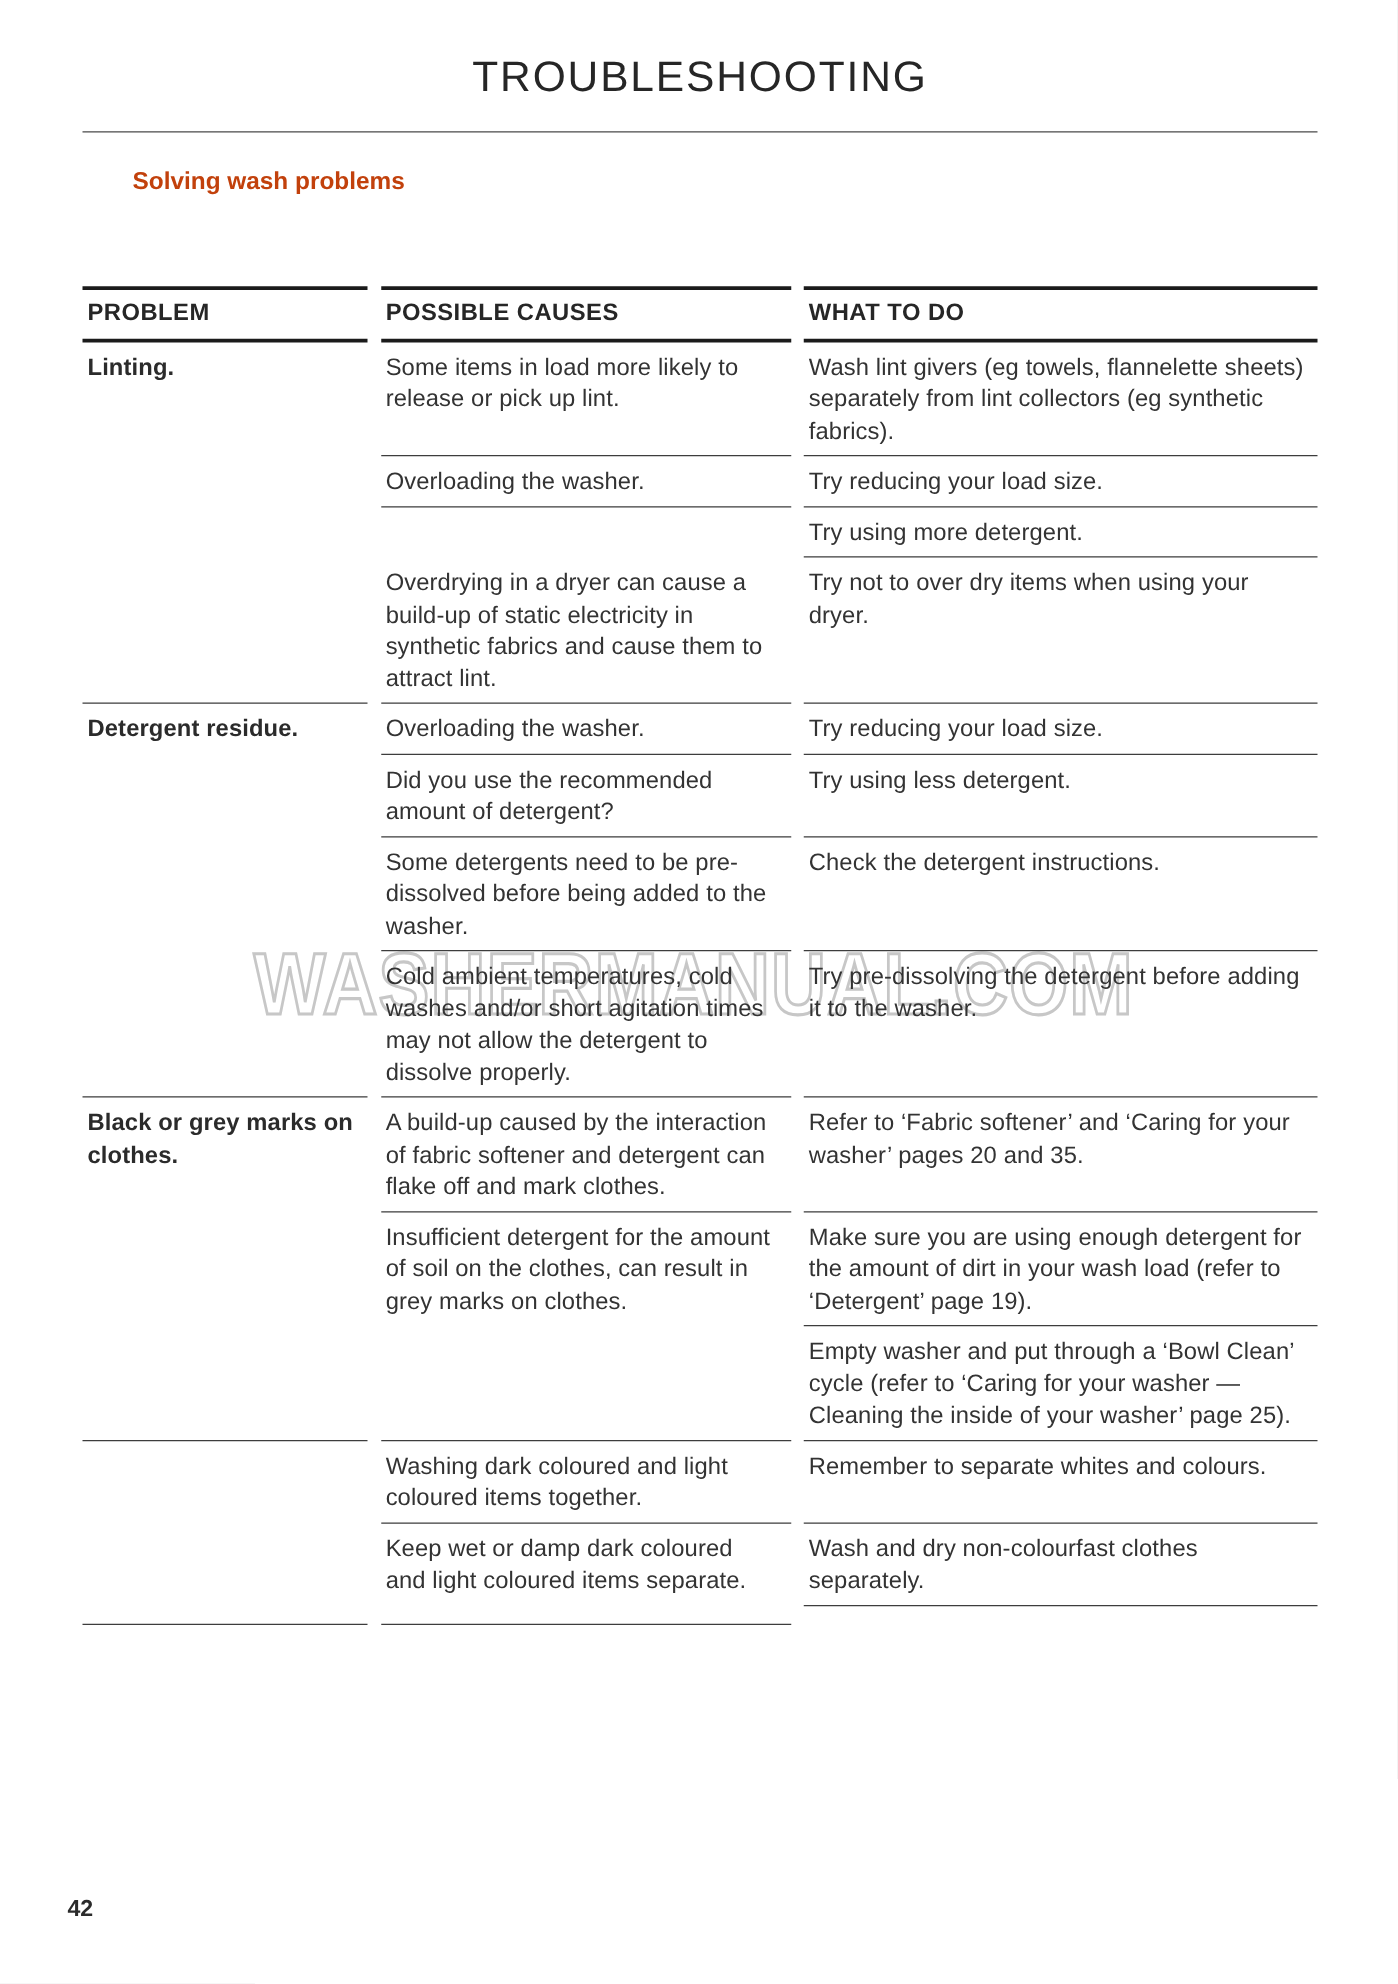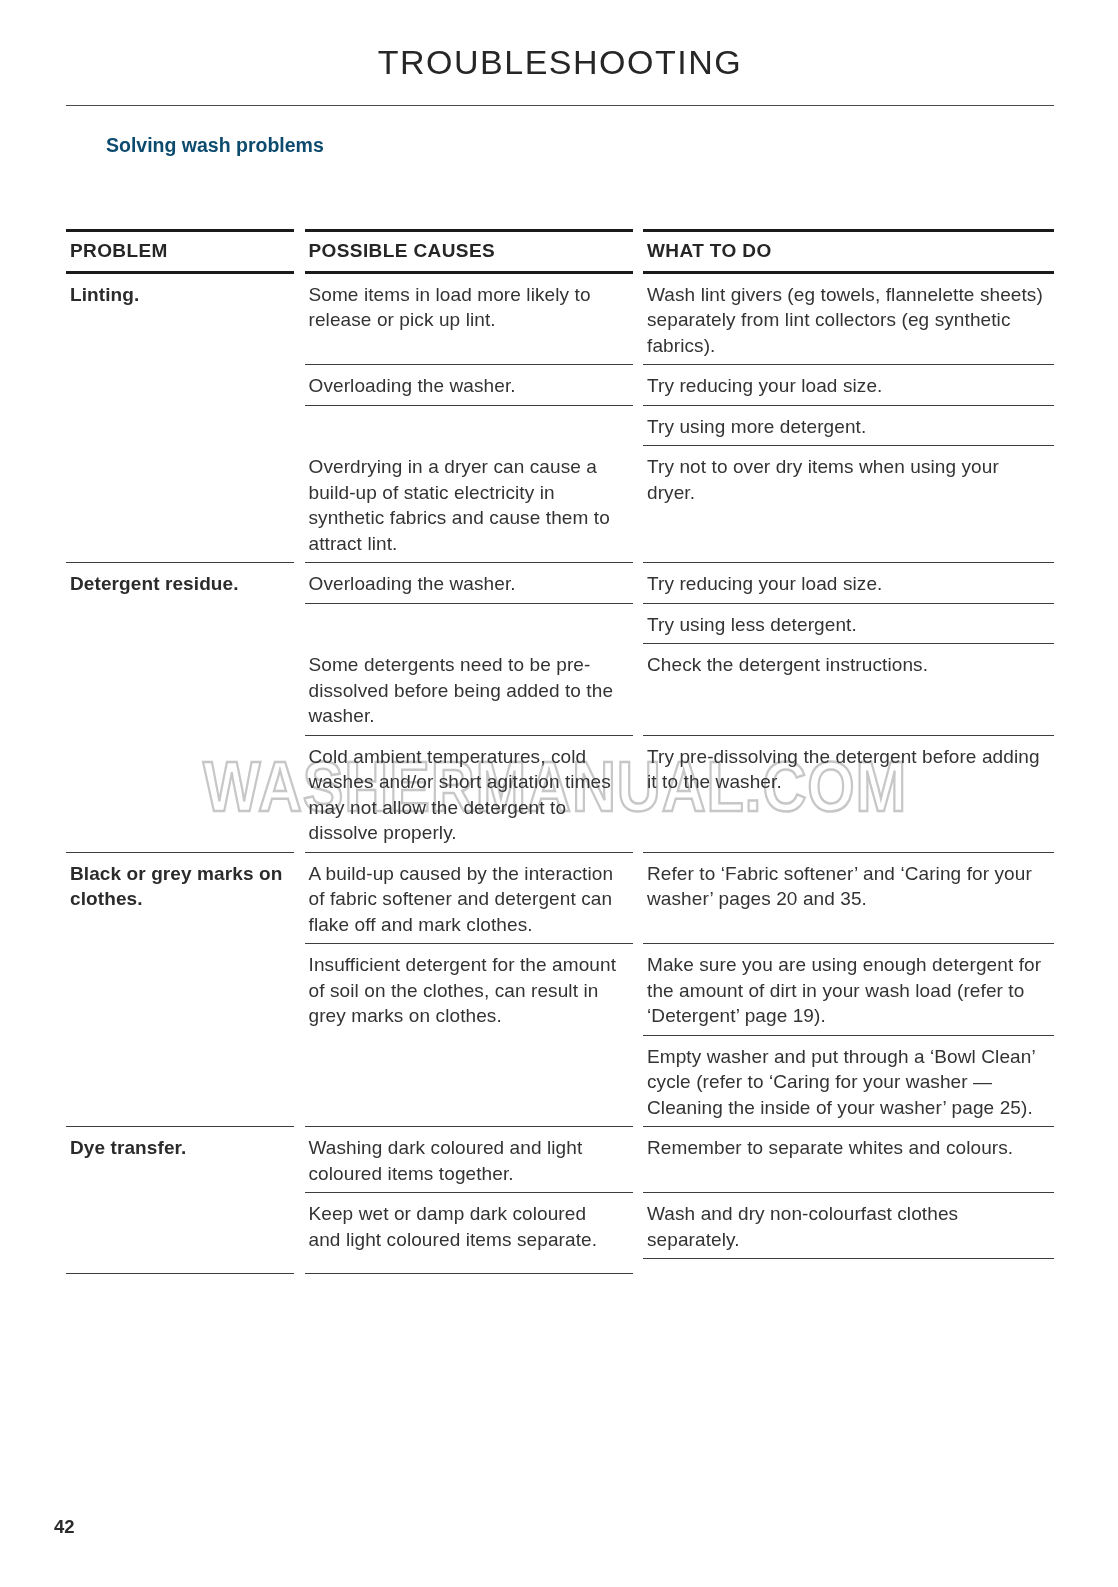--- a/index.html
+++ b/index.html
@@ -46,21 +46,21 @@
   .title-rule {
     margin-top: 23px;
     border: none;
     border-top: 1.6px solid #4a4a4a;
     height: 0;
   }
   .section-heading {
     margin: 28px 0 0 40px;
     font-size: 19.5px;
     font-weight: 700;
-    color: #0c4a6e;
+    color: #c2410c;
   }
   .ts-grid {
     margin-top: 24px;
     display: grid;
     grid-template-columns: 228px 328px 411px;
     column-gap: 10.5px;
     font-size: 19px;
     line-height: 25.5px;
     letter-spacing: 0.1px;
   }
@@ -122,20 +122,21 @@
 
       <div class="cell c1 sep"></div>
       <div class="cell c2 sep">Overdrying in a dryer can cause a build-up of static electricity in synthetic fabrics and cause them to attract lint.</div>
       <div class="cell c3 sep">Try not to over dry items when using your dryer.</div>
 
       <div class="cell c1">Detergent residue.</div>
       <div class="cell c2 sep">Overloading the washer.</div>
       <div class="cell c3 sep">Try reducing your load size.</div>
 
       <div class="cell c1"></div>
+      <div class="cell c2 sep">Did you use the recommended amount of detergent?</div>
       <div class="cell c3 sep">Try using less detergent.</div>
 
       <div class="cell c1"></div>
       <div class="cell c2 sep">Some detergents need to be pre-dissolved before being added to the washer.</div>
       <div class="cell c3 sep">Check the detergent instructions.</div>
 
       <div class="cell c1 sep"></div>
       <div class="cell c2 sep">Cold ambient temperatures, cold washes and/or short agitation times may not allow the detergent to dissolve properly.</div>
       <div class="cell c3 sep">Try pre-dissolving the detergent before adding it to the washer.</div>
 
@@ -143,21 +144,20 @@
       <div class="cell c2 sep">A build-up caused by the interaction of fabric softener and detergent can flake off and mark clothes.</div>
       <div class="cell c3 sep">Refer to ‘Fabric softener’ and ‘Caring for your washer’ pages 20 and 35.</div>
 
       <div class="cell c1"></div>
       <div class="cell c2 sep span2">Insufficient detergent for the amount of soil on the clothes, can result in grey marks on clothes.</div>
       <div class="cell c3 sep">Make sure you are using enough detergent for the amount of dirt in your wash load (refer to ‘Detergent’ page 19).</div>
 
       <div class="cell c1 sep"></div>
       <div class="cell c3 sep">Empty washer and put through a ‘Bowl Clean’ cycle (refer to ‘Caring for your washer — Cleaning the inside of your washer’ page 25).</div>
 
-      <div class="cell c1">Dye transfer.</div>
       <div class="cell c2 sep">Washing dark coloured and light coloured items together.</div>
       <div class="cell c3 sep">Remember to separate whites and colours.</div>
 
       <div class="cell c1"></div>
       <div class="cell c2 sep span2">Keep wet or damp dark coloured and light coloured items separate.</div>
       <div class="cell c3 sep">Wash and dry non-colourfast clothes separately.</div>
 
       <div class="cell c1 sep"></div>
 
     </div>

